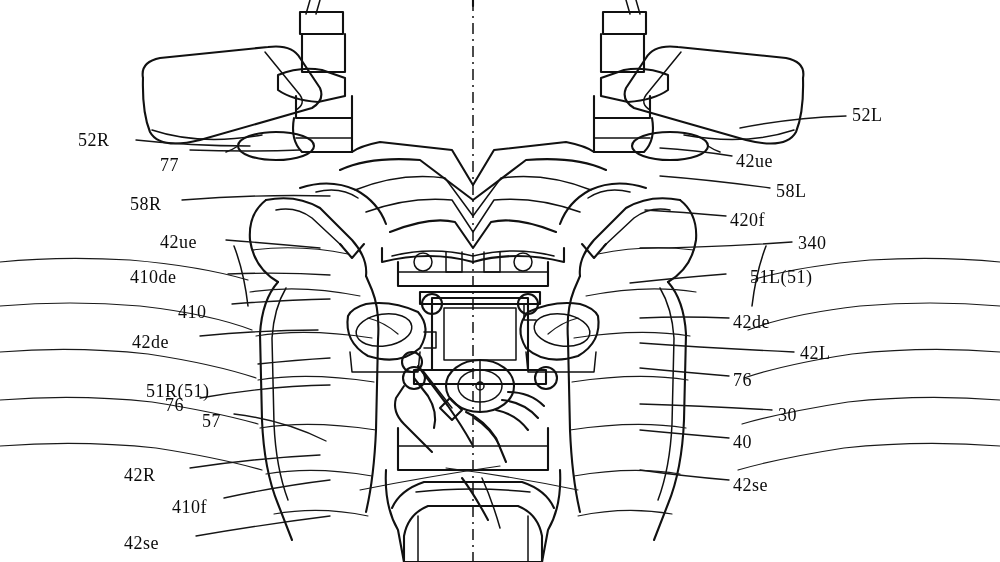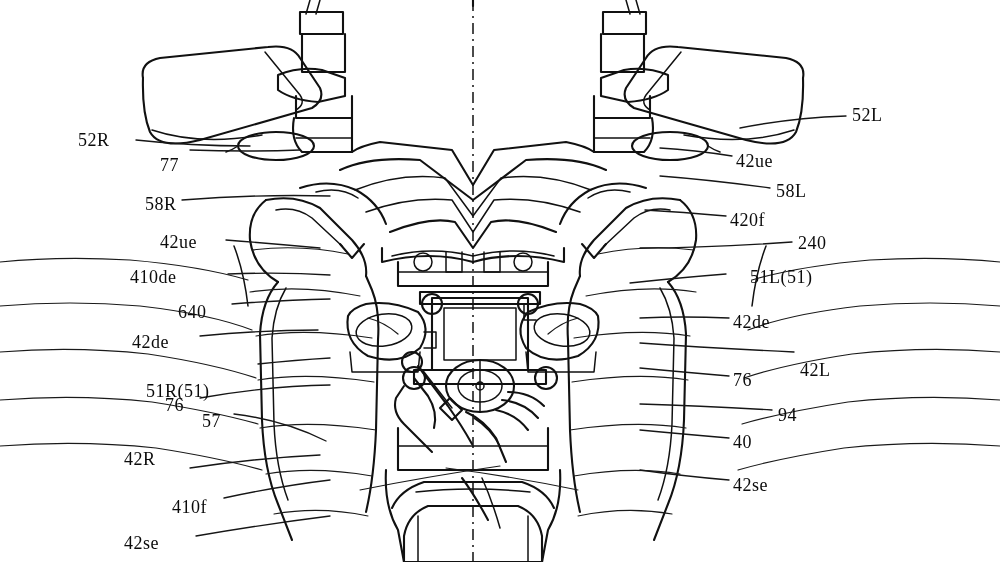--- a/index.html
+++ b/index.html
@@ -245,38 +245,38 @@
       <path class="leader" d="M729,376 Q682,372 640,368"></path>
       <path class="leader" d="M772,410 Q702,406 640,404"></path>
       <path class="leader" d="M729,438 Q682,434 640,430"></path>
       <path class="leader" d="M729,480 Q682,476 640,470"></path>
     </g>
 
   </svg>
 
   <div class="label left" style="left:78px;top:131px;">52R</div>
   <div class="label left" style="left:160px;top:156px;">77</div>
-  <div class="label left" style="left:145px;top:195px;">58R</div>
+  <div class="label left" style="left:130px;top:195px;">58R</div>
   <div class="label left" style="left:160px;top:233px;">42ue</div>
   <div class="label left" style="left:130px;top:268px;">410de</div>
-  <div class="label left" style="left:178px;top:303px;">640</div>
+  <div class="label left" style="left:178px;top:303px;">410</div>
   <div class="label left" style="left:132px;top:333px;">42de</div>
   <div class="label left" style="left:146px;top:382px;">51R(51)</div>
   <div class="label left" style="left:165px;top:396px;">76</div>
   <div class="label left" style="left:202px;top:412px;">57</div>
-  <div class="label left" style="left:124px;top:450px;">42R</div>
+  <div class="label left" style="left:124px;top:466px;">42R</div>
   <div class="label left" style="left:172px;top:498px;">410f</div>
   <div class="label left" style="left:124px;top:534px;">42se</div>
 
   <div class="label right" style="left:852px;top:106px;">52L</div>
   <div class="label right" style="left:736px;top:152px;">42ue</div>
   <div class="label right" style="left:776px;top:182px;">58L</div>
   <div class="label right" style="left:730px;top:211px;text-align:right;">420f</div>
-  <div class="label right" style="left:798px;top:234px;">240</div>
+  <div class="label right" style="left:798px;top:234px;">340</div>
   <div class="label right" style="left:750px;top:268px;">51L(51)</div>
   <div class="label right" style="left:733px;top:313px;">42de</div>
-  <div class="label right" style="left:800px;top:361px;">42L</div>
+  <div class="label right" style="left:800px;top:344px;">42L</div>
   <div class="label right" style="left:733px;top:371px;">76</div>
-  <div class="label right" style="left:778px;top:406px;">94</div>
+  <div class="label right" style="left:778px;top:406px;">30</div>
   <div class="label right" style="left:733px;top:433px;">40</div>
   <div class="label right" style="left:733px;top:476px;">42se</div>
 
 </div>
 
 </body></html>

